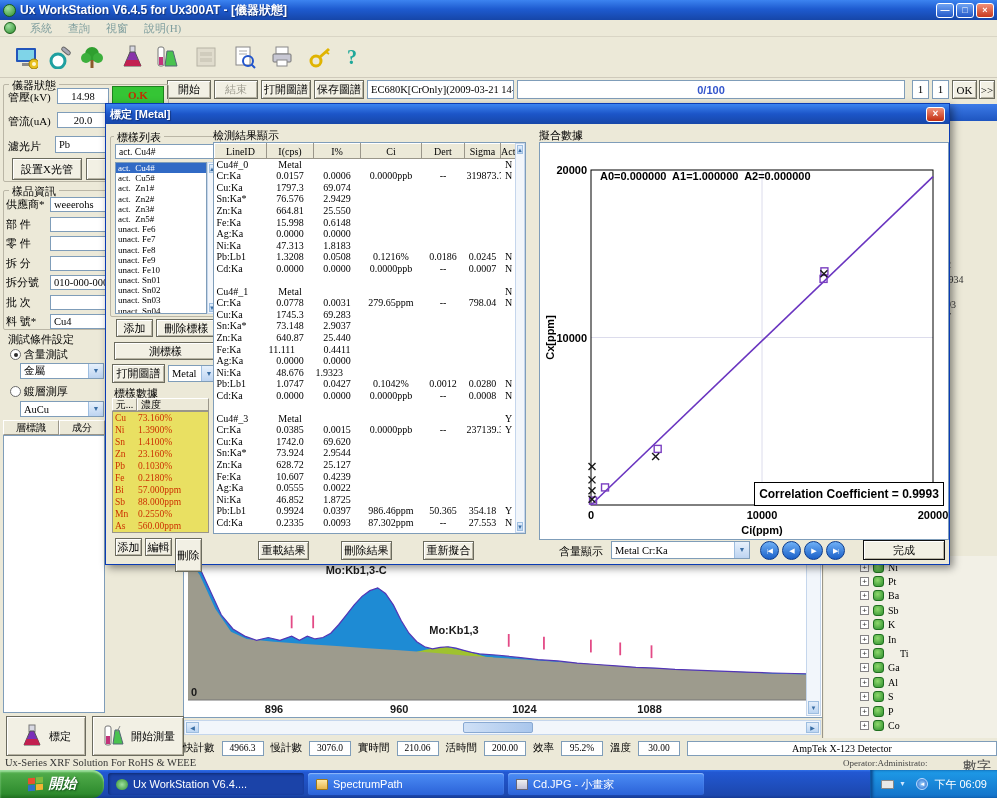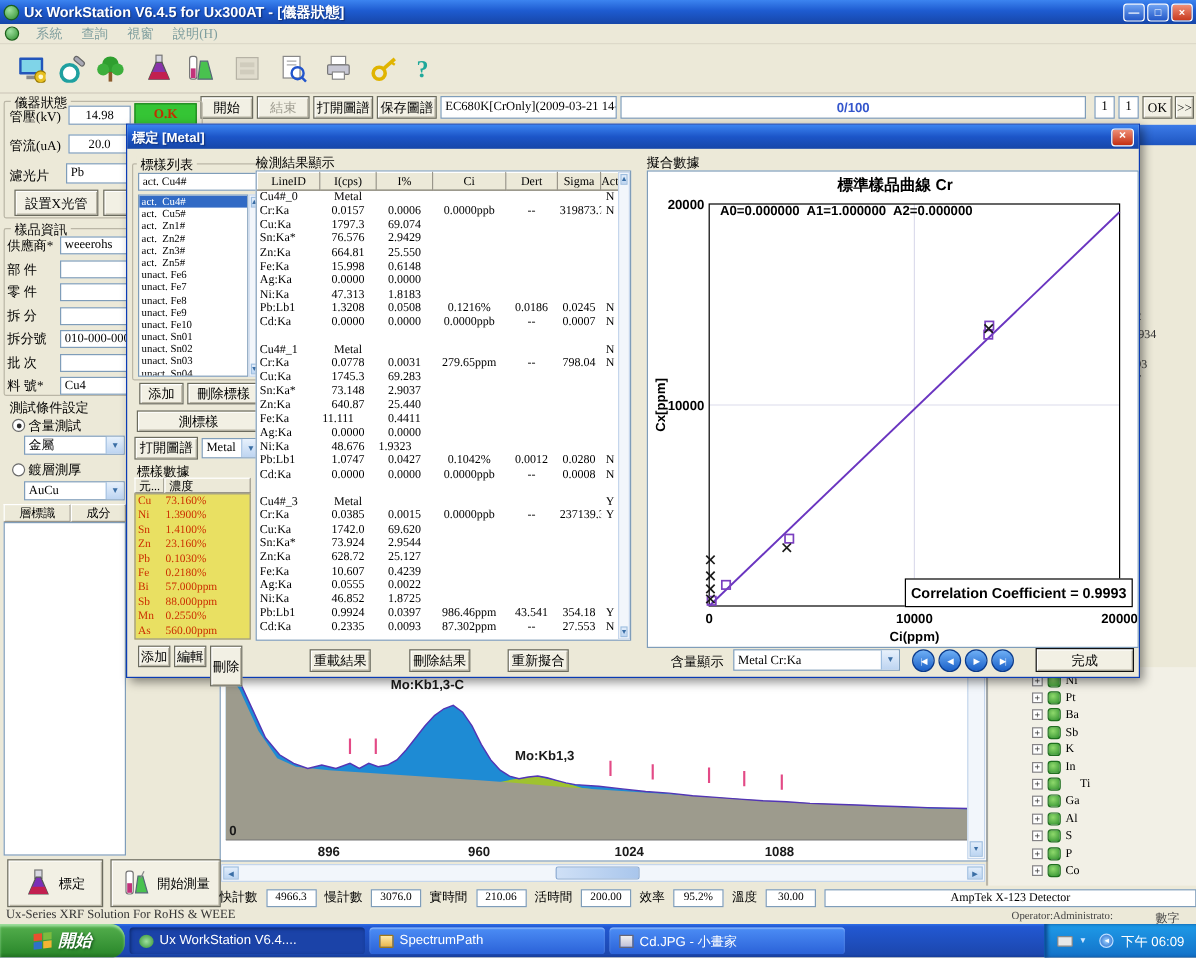--- a/index.html
+++ b/index.html
@@ -372,21 +372,21 @@
     <span style="font-size: 10.5px;">活時間</span>
     <span class="sunken" style="width: 42px; height: 15px; text-align: center; font-size: 9.5px; line-height: 13px;">200.00</span>
     <span style="font-size: 10.5px;">效率</span>
     <span class="sunken" style="width: 42px; height: 15px; text-align: center; font-size: 9.5px; line-height: 13px;">95.2%</span>
     <span style="font-size: 10.5px;">溫度</span>
     <span class="sunken" style="width: 42px; height: 15px; text-align: center; font-size: 9.5px; line-height: 13px;">30.00</span>
     <span class="sunken" style="flex: 1 1 0%; height: 15px; text-align: center; font-size: 10px; line-height: 13px;">AmpTek X-123 Detector</span>
   </div>
 <div class="abs" style="left:5px;top:757px;font-size:10.5px;color:#333">Ux-Series XRF Solution For RoHS &amp; WEEE</div>
 <div class="abs" style="left:843px;top:758px;font-size:9px;color:#444">Operator:Administrato:</div>
-<div class="abs" style="left:963px;top:758px;font-size:10px;color:#444">數字</div>
+<div class="abs" style="left:963px;top:758px;font-size:14px;color:#444">數字</div>
 
 <div class="abs dialog">
   <div class="dlg-title">
     <span class="t">標定 [Metal]</span>
     <span class="dlg-close">×</span>
   </div>
 
   <div class="abs group" style="left:4px;top:32px;width:111px;height:181px"></div>
   <div class="abs legend" style="left:8px;top:26px">標樣列表</div>
   <div class="abs field" style="left:9px;top:40px;width:101px;height:15px;font-size:9.5px">act.  Cu4#</div>
@@ -764,21 +764,21 @@
             <td style="text-align: center;"></td>
             <td style="text-align: center;"></td>
             <td style="text-align: center;"></td>
             <td style="text-align: center;"></td>
           </tr>
           <tr>
             <td style="text-align: left;">Pb:Lb1</td>
             <td style="text-align: center;">0.9924</td>
             <td style="text-align: center;">0.0397</td>
             <td style="text-align: center;">986.46ppm</td>
-            <td style="text-align: center;">43.541</td>
+            <td style="text-align: center;">50.365</td>
             <td style="text-align: center;">354.18</td>
             <td style="text-align: center;">Y</td>
           </tr>
           <tr>
             <td style="text-align: left;">Cd:Ka</td>
             <td style="text-align: center;">0.2335</td>
             <td style="text-align: center;">0.0093</td>
             <td style="text-align: center;">87.302ppm</td>
             <td style="text-align: center;">--</td>
             <td style="text-align: center;">27.553</td>
@@ -817,21 +817,20 @@
       <line x1="280.40200000000004" y1="127.35000000000002" x2="287.40200000000004" y2="134.35000000000002" stroke="#1a1a1a" stroke-width="1.4"></line>
       <line x1="280.40200000000004" y1="134.35000000000002" x2="287.40200000000004" y2="127.35000000000002" stroke="#1a1a1a" stroke-width="1.4"></line>
       <text x="47" y="198.5" text-anchor="end" font-family="Liberation Sans, sans-serif" font-size="11" font-weight="bold" fill="#000">10000</text>
       <text x="47" y="31" text-anchor="end" font-family="Liberation Sans, sans-serif" font-size="11" font-weight="bold" fill="#000">20000</text>
       <text x="51" y="376" text-anchor="middle" font-family="Liberation Sans, sans-serif" font-size="11" font-weight="bold" fill="#000">0</text>
       <text x="222" y="376" text-anchor="middle" font-family="Liberation Sans, sans-serif" font-size="11" font-weight="bold" fill="#000">10000</text>
       <text x="393" y="376" text-anchor="middle" font-family="Liberation Sans, sans-serif" font-size="11" font-weight="bold" fill="#000">20000</text>
       <text x="14" y="194.5" text-anchor="middle" font-family="Liberation Sans, sans-serif" font-size="11" font-weight="bold" fill="#000" transform="rotate(-90 14 194.5)">Cx[ppm]</text>
       <text x="222" y="391" text-anchor="middle" font-family="Liberation Sans, sans-serif" font-size="11" font-weight="bold" fill="#000">Ci(ppm)</text>
     </svg>
-  <div class="abs sans" style="left:500px;top:41px;width:280px;text-align:center;font-weight:bold;font-size:13px">標準樣品曲線 Cr</div>
   <div class="abs sans" style="left:494px;top:66px;font-weight:bold;font-size:11px;white-space:pre">A0=0.000000  A1=1.000000  A2=0.000000</div>
   <div class="abs corrbox" style="left:648px;top:378px;width:190px;height:24px">Correlation Coefficient = 0.9993</div>
 
   <div class="abs btn" style="left:152px;top:437px;width:51px;height:19px">重載結果</div>
   <div class="abs btn" style="left:235px;top:437px;width:51px;height:19px">刪除結果</div>
   <div class="abs btn" style="left:317px;top:437px;width:51px;height:19px">重新擬合</div>
   <div class="abs" style="left:453px;top:440px">含量顯示</div>
   <div class="abs combo" style="left:505px;top:437px;width:139px;height:18px">
     <span class="cv">Metal Cr:Ka</span>
     <span class="cbtn">▼</span>

